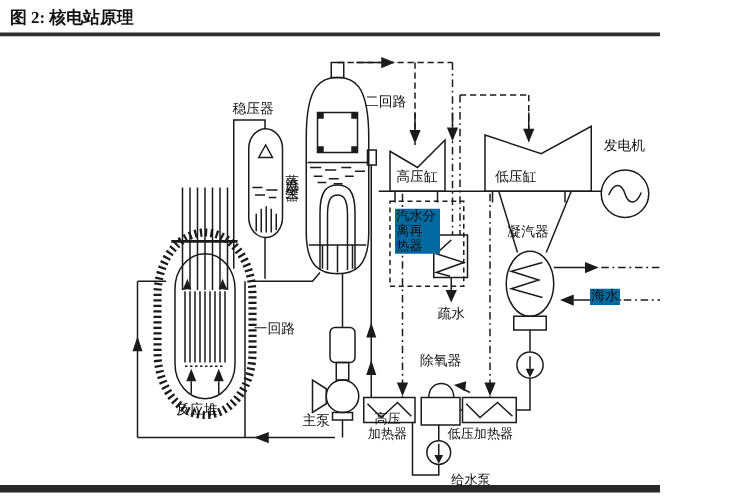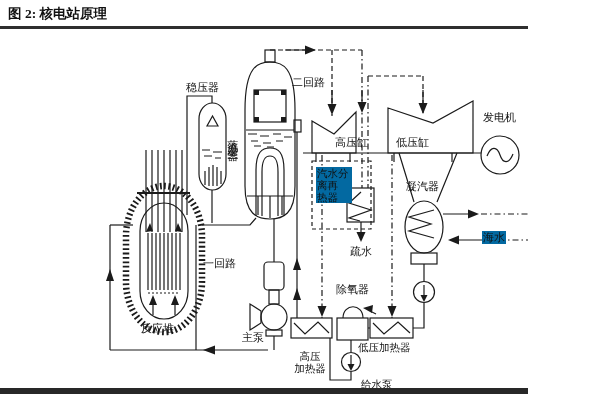--- a/index.html
+++ b/index.html
@@ -177,32 +177,32 @@
           <path d="M317.5,306 H326.5 L322,317 Z"></path>
           <path d="M387.5,306 H396.5 L392,317 Z"></path>
         </g>
       </g>
     </g>
   </svg>
 
   <div class="lbl" style="left:186px;top:81px;">稳压器</div>
   <div class="lbl vtext" style="left:226px;top:130px;height:86px;">蒸汽发生器</div>
   <div class="lbl" style="left:292px;top:76px;">二回路</div>
-  <div class="lbl" style="left:335px;top:136px;">高压缸</div>
+  <div class="lbl" style="left:317px;top:136px;">高压缸</div>
   <div class="lbl" style="left:396px;top:136px;">低压缸</div>
   <div class="lbl" style="left:483px;top:111px;">发电机</div>
   <div class="lbl small onwhite" style="left:316px;top:167px;width:34px;">汽水分
 离再
 热器</div>
   <div class="lbl" style="left:350px;top:245px;">疏水</div>
   <div class="lbl" style="left:406px;top:180px;">凝汽器</div>
-  <div class="lbl onwhite" style="left:482px;top:231px;">海水</div>
+  <div class="lbl onwhite" style="left:472px;top:231px;">海水</div>
   <div class="lbl" style="left:141px;top:322px;">反应堆</div>
   <div class="lbl" style="left:203px;top:257px;">一回路</div>
   <div class="lbl" style="left:242px;top:331px;">主泵</div>
   <div class="lbl" style="left:336px;top:283px;">除氧器</div>
-  <div class="lbl small center" style="left:292px;top:350px;width:36px;">高压
+  <div class="lbl small center" style="left:292px;top:329px;width:36px;">高压
 加热器</div>
   <div class="lbl small" style="left:358px;top:341px;">低压加热器</div>
   <div class="lbl small" style="left:361px;top:378px;">给水泵</div>
 
   <div class="footer"></div>
 </div>
 
 </body></html>

